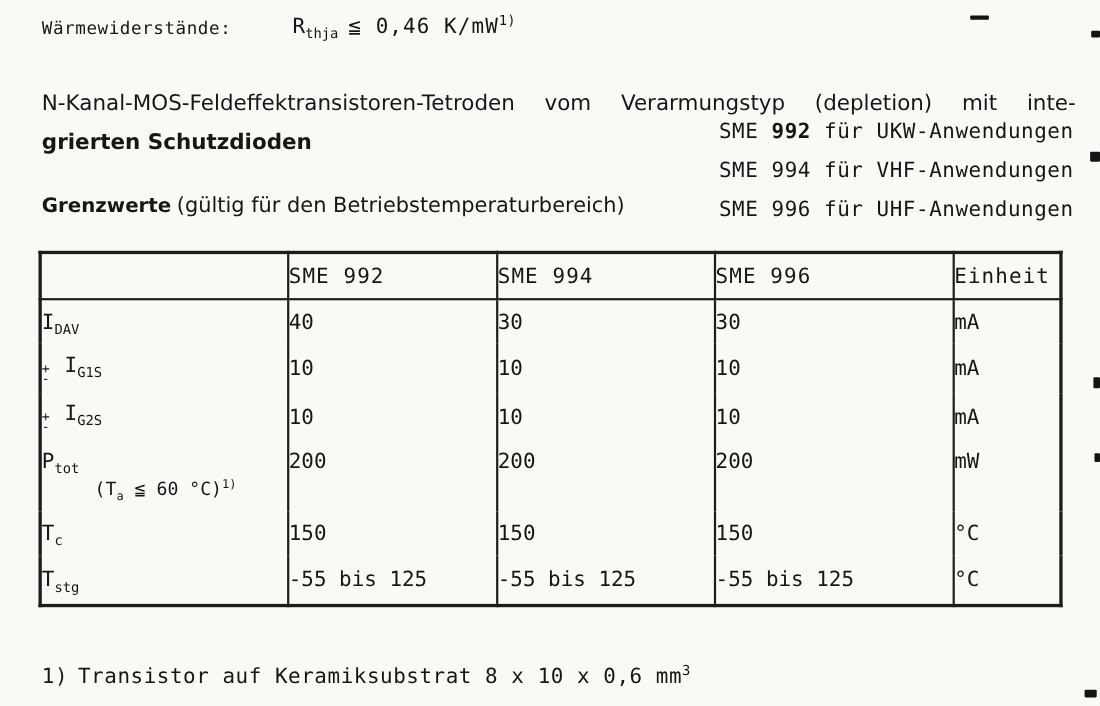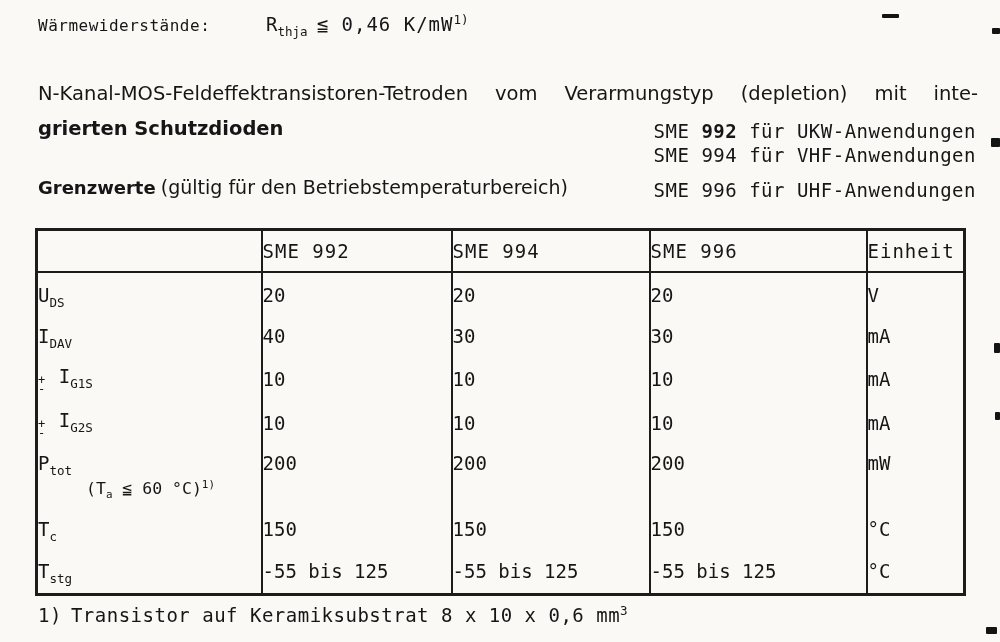--- a/index.html
+++ b/index.html
@@ -76,21 +76,21 @@
 <body>
 
 <div class="abs thermal-label">Wärmewiderstände:</div>
 <div class="abs thermal-formula">
   <span>R</span><sub>thja</sub><span class="rel">≦ 0,46 K/mW</span><sup>1)</sup>
 </div>
 
 <div class="abs intro-line1">N-Kanal-MOS-Feldeffektransistoren-Tetroden vom Verarmungstyp (depletion) mit inte-</div>
 <div class="abs intro-line2">grierten Schutzdioden</div>
 
-<div class="variant" style="top:120px">
+<div class="variant" style="top:108px">
   <span>SME</span>
   <span class="bold">992</span>
   <span>für UKW-Anwendungen</span>
 </div>
 <div class="variant" style="top:144px">
   <span>SME</span>
   <span>994</span>
   <span>für VHF-Anwendungen</span>
 </div>
 <div class="variant" style="top:179px">
@@ -115,27 +115,20 @@
   <thead>
     <tr>
       <th></th>
       <th>SME 992</th>
       <th>SME 994</th>
       <th>SME 996</th>
       <th>Einheit</th>
     </tr>
   </thead>
   <tbody>
-    <tr style="height:44px">
-      <td class="param"><span>U</span><sub>DS</sub></td>
-      <td>20</td>
-      <td>20</td>
-      <td>20</td>
-      <td>V</td>
-    </tr>
     <tr style="height:40px">
       <td class="param"><span>I</span><sub>DAV</sub></td>
       <td>40</td>
       <td>30</td>
       <td>30</td>
       <td>mA</td>
     </tr>
     <tr style="height:46px">
       <td class="param"><span class="signstack">
             <span>+</span>

